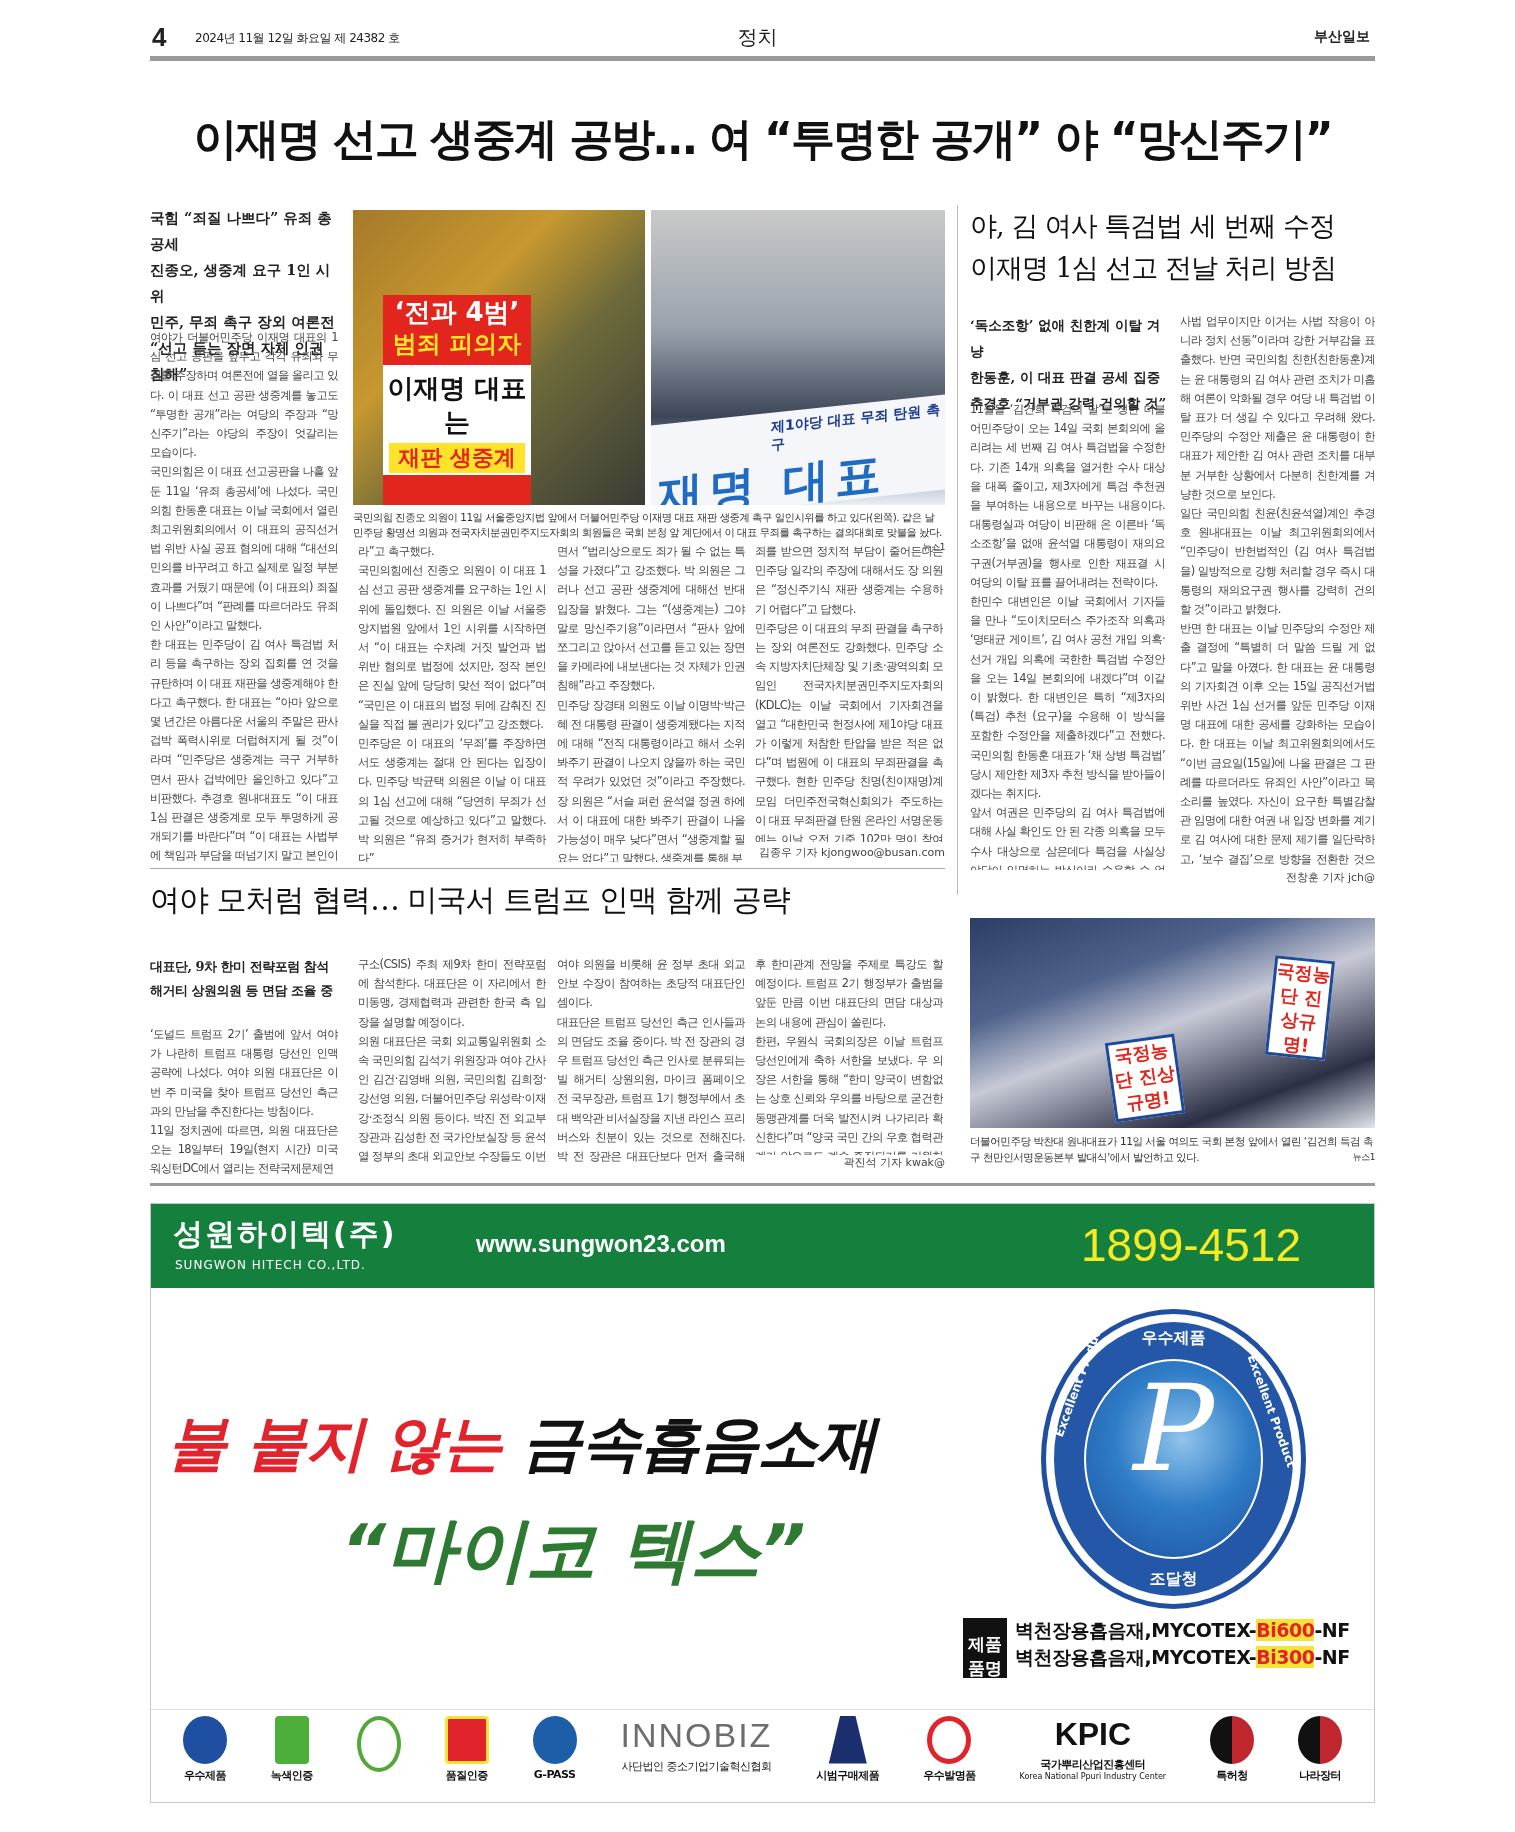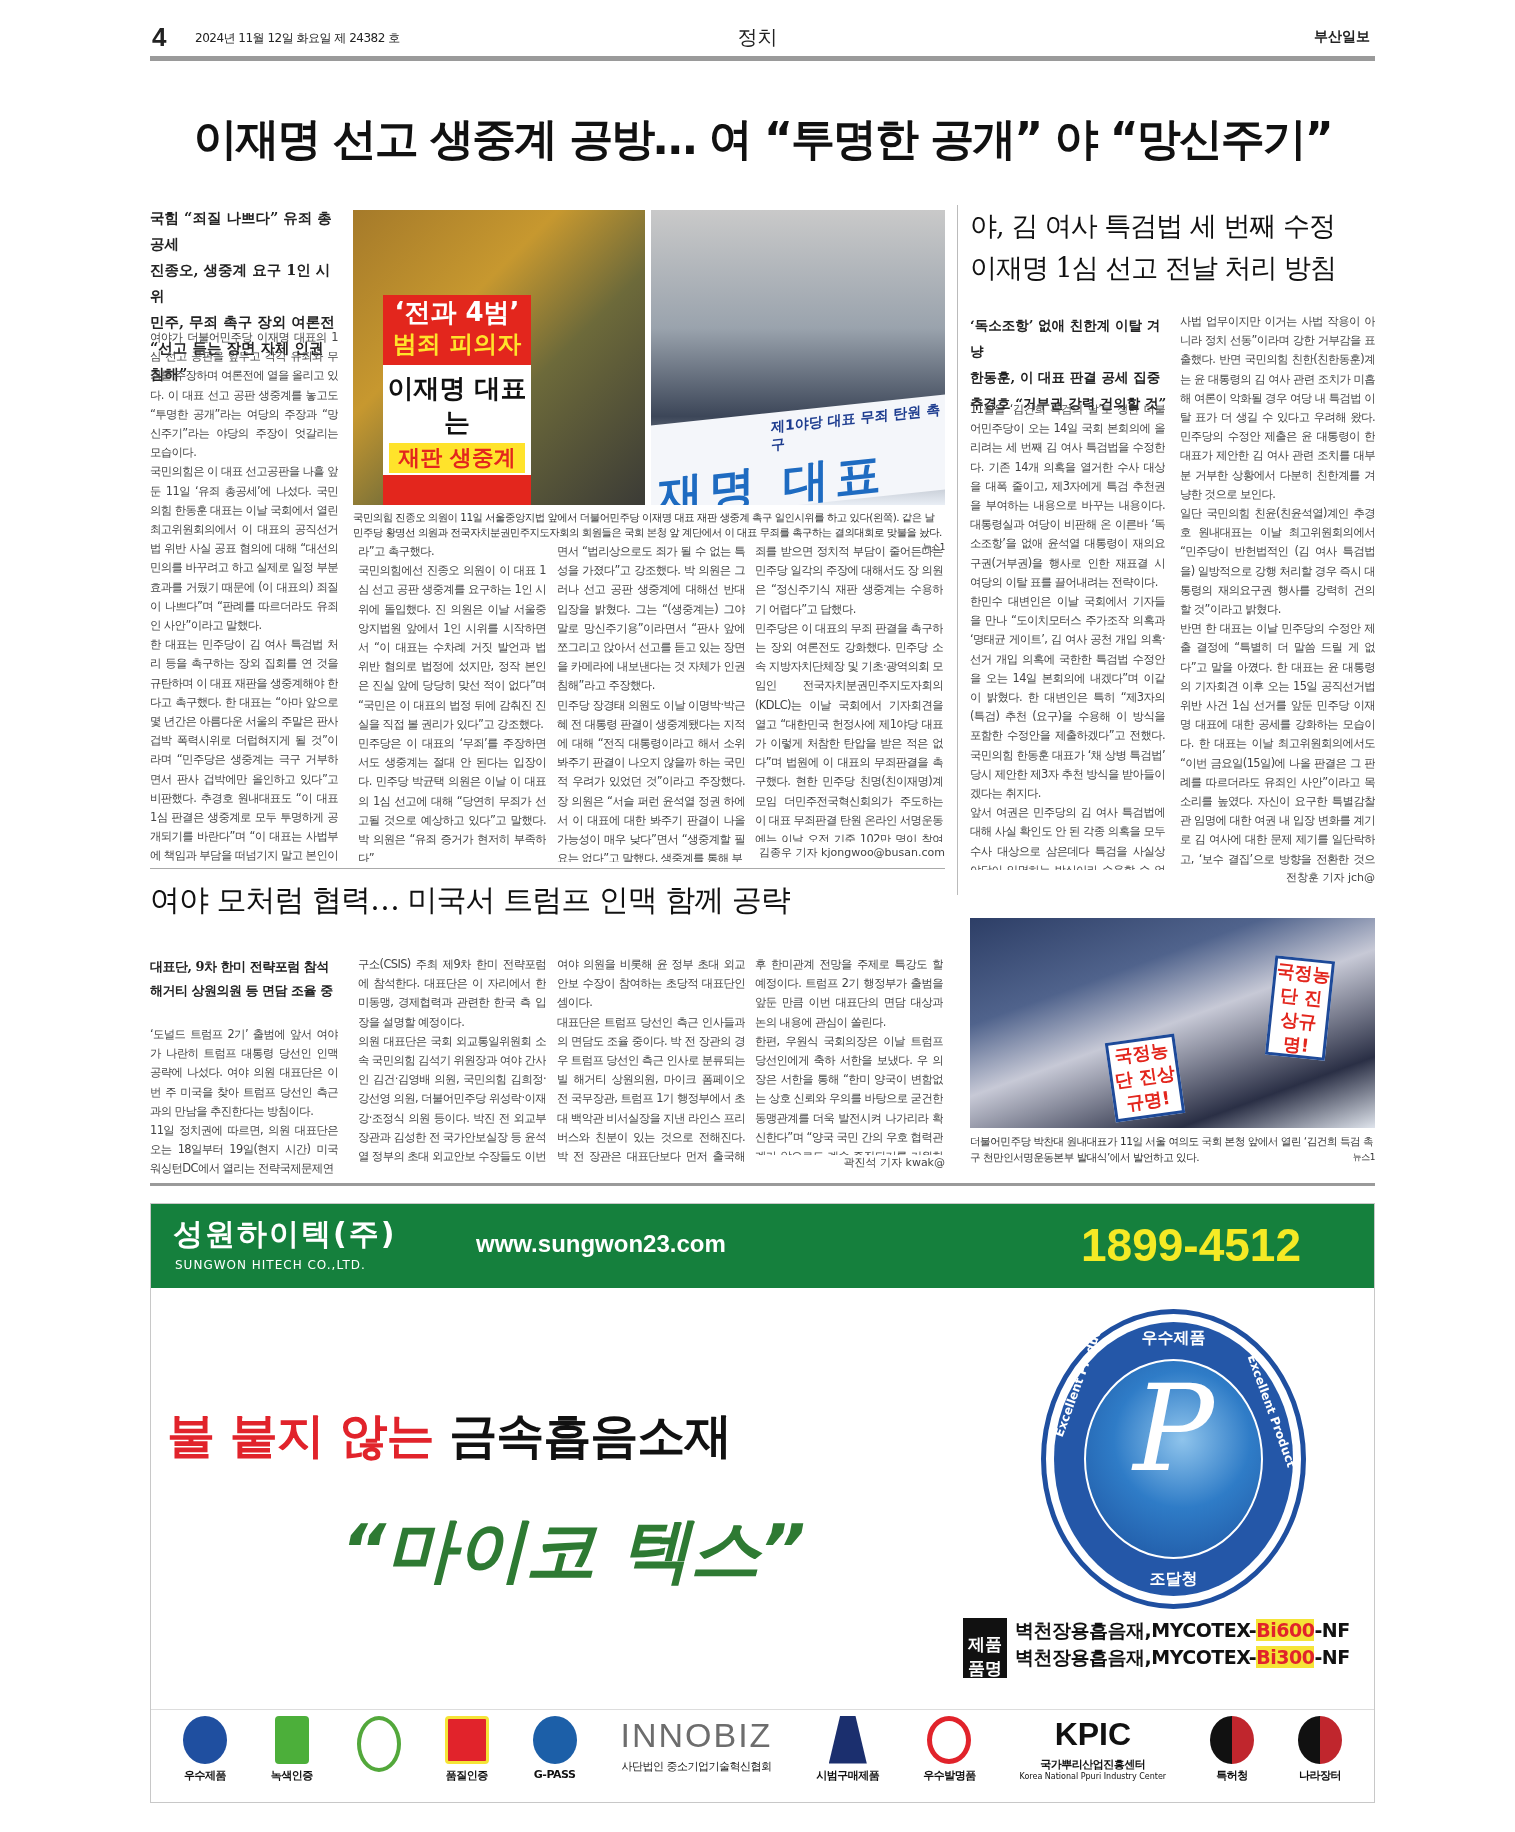--- a/index.html
+++ b/index.html
@@ -63,22 +63,22 @@
 
   .rule-bottom { left: 150px; width: 1225px; top: 1183px; height: 3px; background: #9a9a9a; }
 
   
   .ad { left: 150px; top: 1203px; width: 1225px; height: 600px; border: 1px solid #c8c8c8; background: #fff; }
   .ad-banner { position: absolute; left: 0; top: 0; width: 100%; height: 84px; background: #15803d; }
   .ad-logo-ko { position: absolute; left: 22px; top: 10px; color: #fff; font-size: 30px; font-weight: bold; letter-spacing: 2px; }
   .ad-logo-en { position: absolute; left: 24px; top: 54px; color: #fff; font-size: 12px; letter-spacing: 1px; }
   .ad-url { position: absolute; left: 325px; top: 26px; color: #fff; font-size: 24px; font-weight: bold; font-family: "Liberation Sans", sans-serif; }
   .ad-inq { position: absolute; left: 732px; top: 14px; color: #fff; font-size: 44px; font-weight: bold; letter-spacing: -1px; }
-  .ad-phone { position: absolute; left: 930px; top: 14px; color: #f5ea25; font-size: 46px; font-weight: bold; font-family: "Liberation Sans", sans-serif; }
-  .ad-main { position: absolute; left: 16px; top: 200px; font-size: 48px; font-weight: bold; letter-spacing: -1px; white-space: nowrap; }
+  .ad-phone { position: absolute; left: 930px; top: 14px; color: #f5ea25; font-size: 46px; font-weight: normal; font-family: "Liberation Sans", sans-serif; }
+  .ad-main { position: absolute; left: 16px; top: 200px; font-size: 60px; font-weight: bold; letter-spacing: -1px; white-space: nowrap; font-style: italic; }
   .ad-main .red { color: #e1232b; }
   .ad-main .blk { color: #111; }
   .ad-brand { position: absolute; left: 190px; top: 300px; font-size: 70px; font-weight: bold; color: #2e7a33; font-style: italic; white-space: nowrap; }
   .ad-seal { position: absolute; left: 890px; top: 105px; width: 265px; height: 300px; border-radius: 50%; background: #fff; border: 5px solid #1f4fa0; }
   .ad-seal .ring { position: absolute; left: 8px; top: 8px; right: 8px; bottom: 8px; border-radius: 50%; background: #2457a8; }
   .ad-seal .inner { position: absolute; left: 38px; top: 45px; right: 38px; bottom: 45px; border-radius: 50%; background: radial-gradient(circle at 55% 40%,#8fc4ec 0%,#2f7cc7 45%,#1c4f9c 100%); border: 2px solid #fff; }
   .ad-seal .p { position: absolute; left: 0; right: 0; top: 55px; text-align: center; color: #fff; font-size: 120px; font-style: italic; font-family: "DejaVu Serif", serif; line-height: 1; }
   .ad-seal .top { position: absolute; left: 0; right: 0; top: 14px; text-align: center; color: #fff; font-size: 16px; font-weight: bold; }
   .ad-seal .bot { position: absolute; left: 0; right: 0; bottom: 14px; text-align: center; color: #fff; font-size: 16px; font-weight: bold; }
   .ad-seal .side-l { position: absolute; left: 6px; top: 120px; color: #fff; font-size: 12px; font-weight: bold; transform: rotate(-70deg); transform-origin: left top; white-space: nowrap; }

